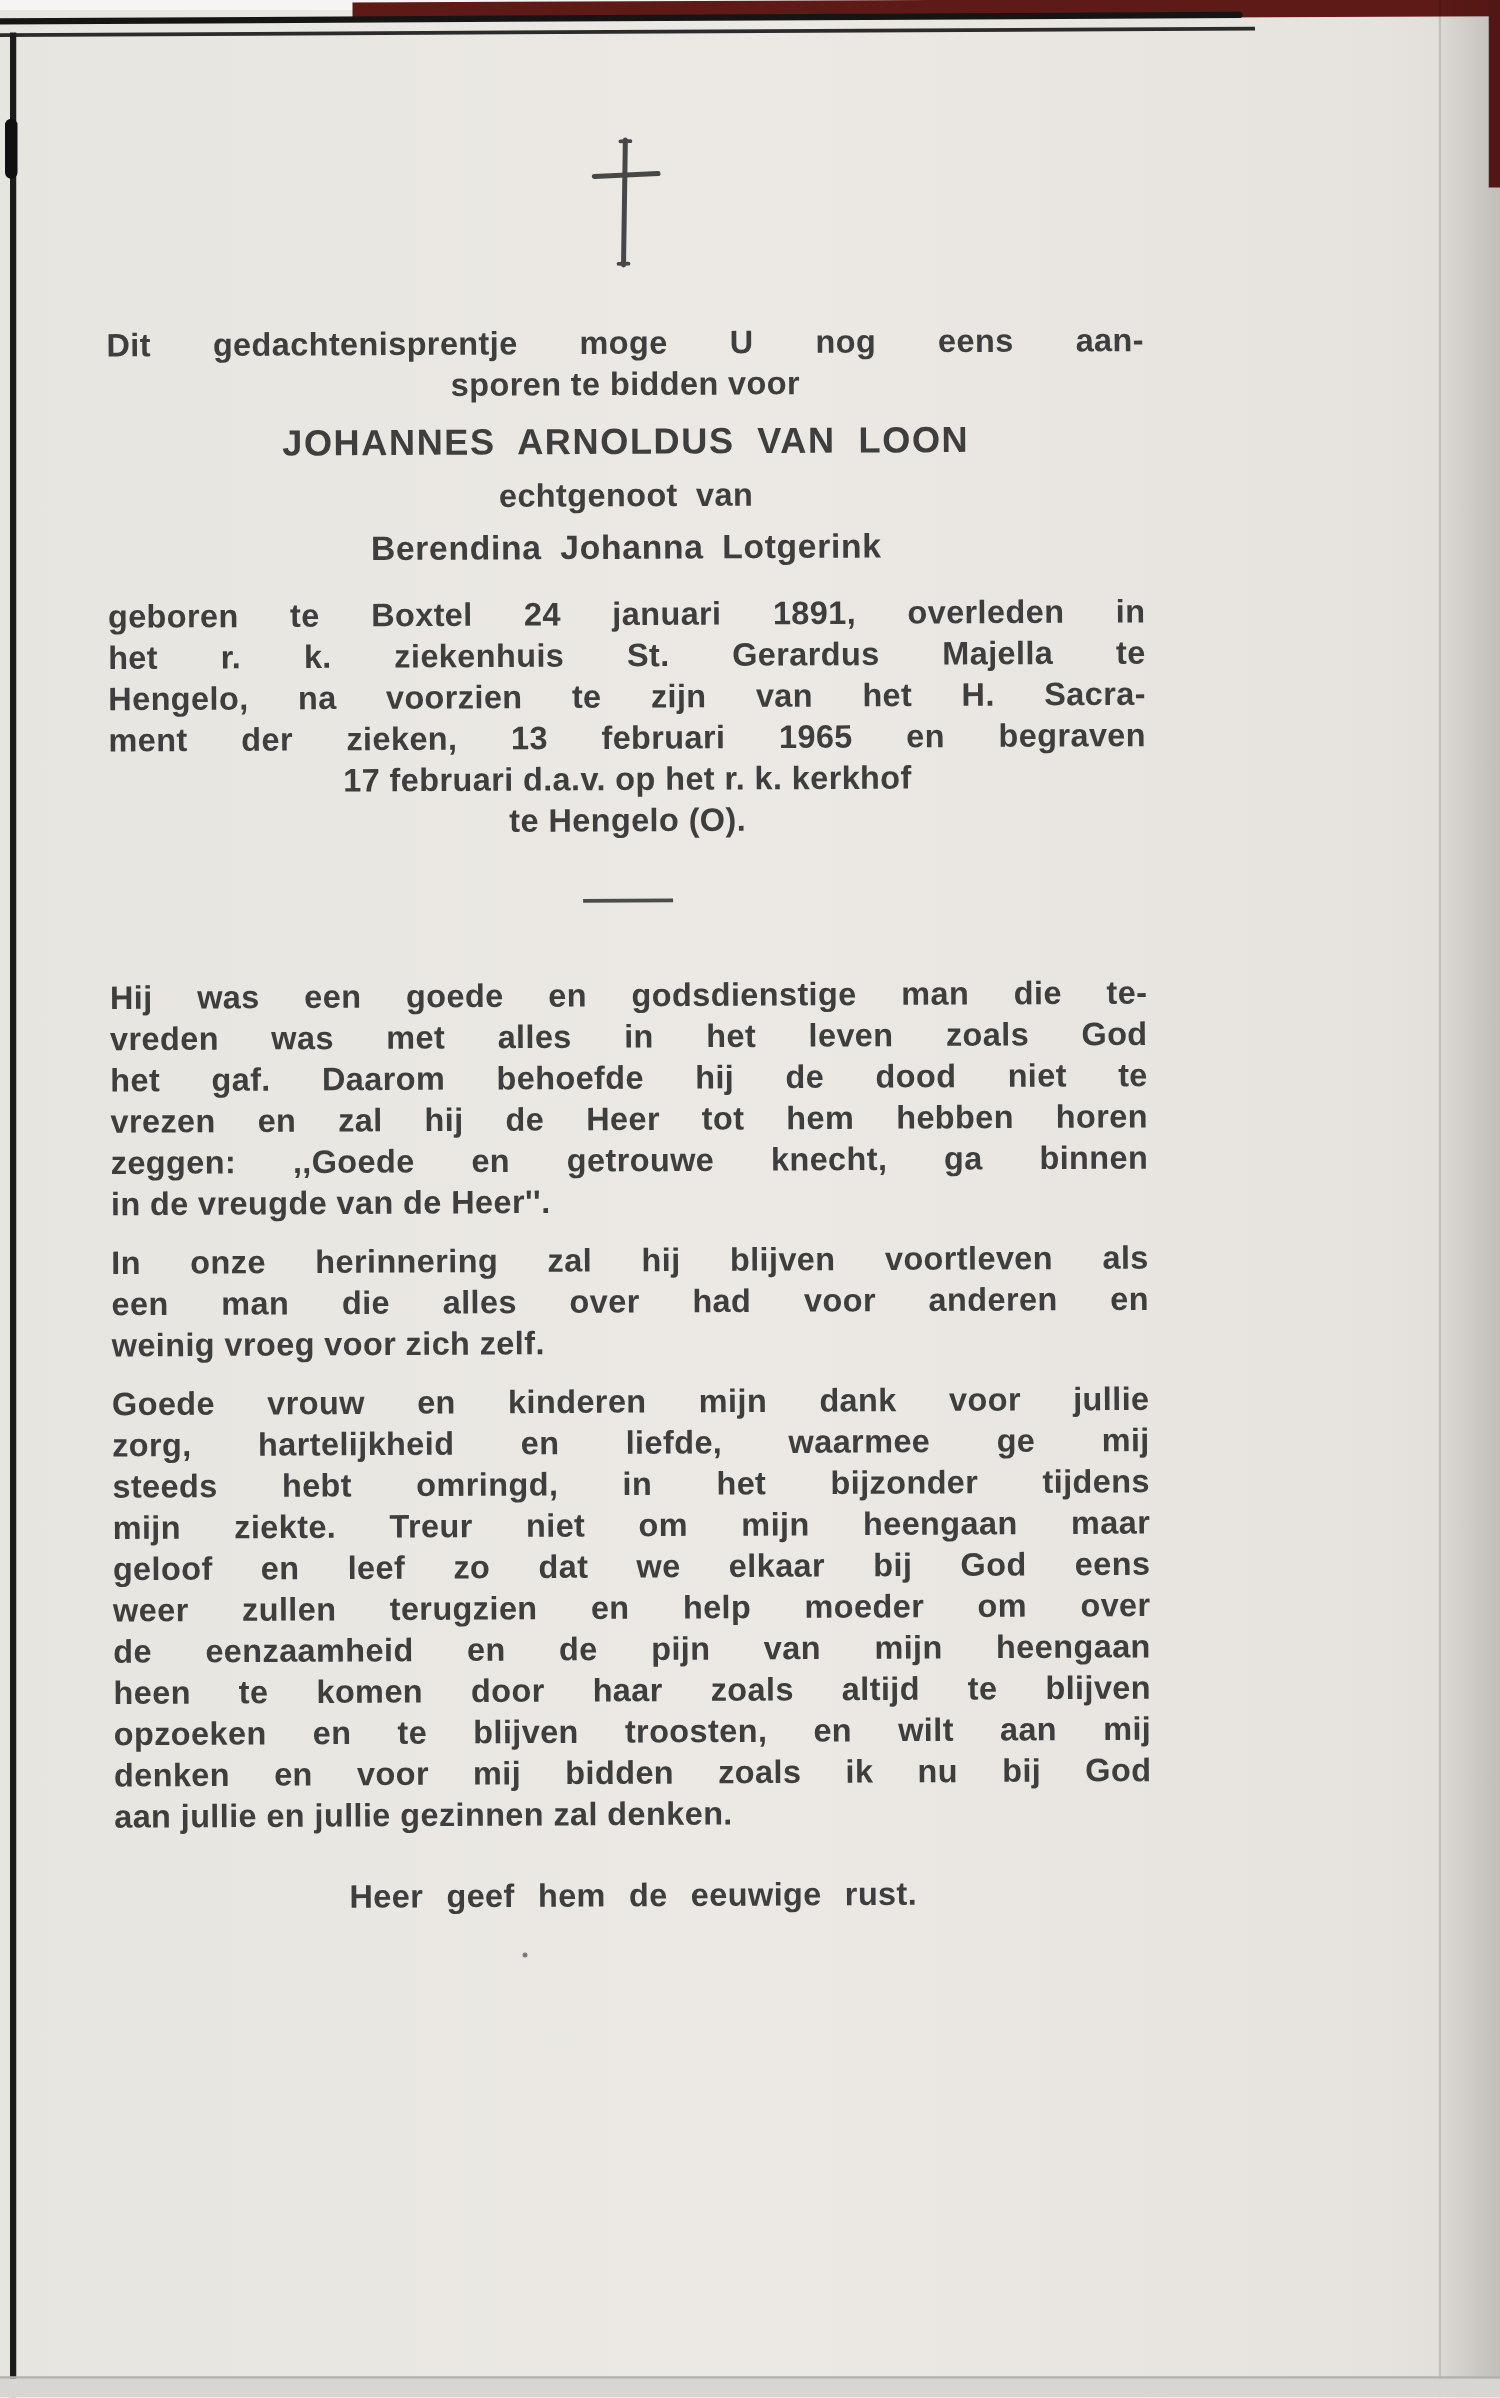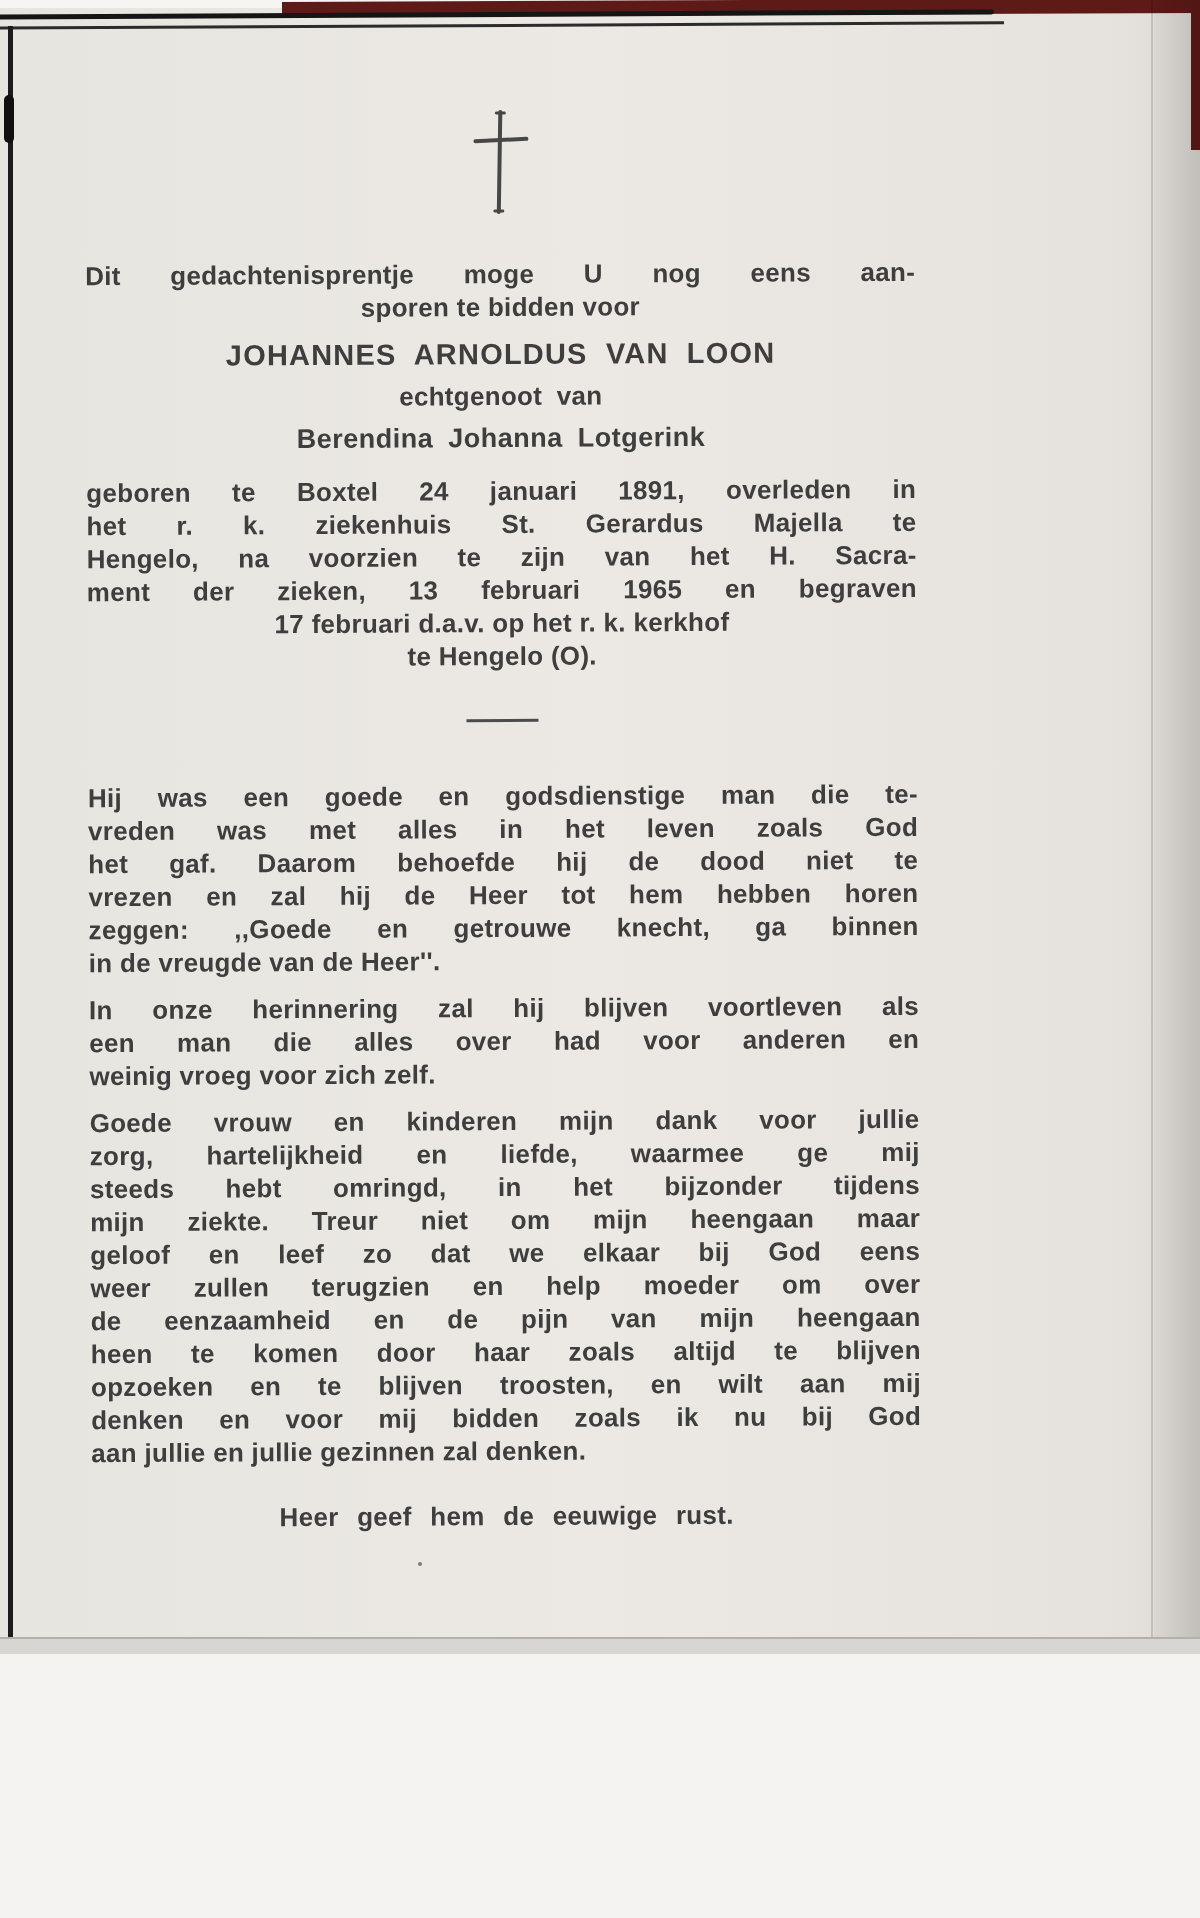--- a/index.html
+++ b/index.html
@@ -1,18 +1,18 @@
 <!DOCTYPE html>
 <html><head>
 <meta charset="utf-8">
 <style>
   html,body { margin:0; padding:0; background:#f4f3f1; }
   .scan {
     position:relative;
-    width:1200px; height:1654px;
+    width:1200px; height:1918px;
     margin:0 auto;
     overflow:hidden;
     background:linear-gradient(90deg, #e7e5e0 0%, #ece9e4 50%, #e6e3de 92%, #dedbd6 100%);
     font-family:"Liberation Sans", sans-serif;
     font-weight:bold;
     color:#3e3e3e;
   }
   
   .top-white   { position:absolute; top:0; left:0; width:100%; height:8px; background:#f6f5f3; }
   .top-red     { position:absolute; top:0; left:282px; width:930px; height:15px; background:#5d1a17; transform:rotate(-0.25deg); }

